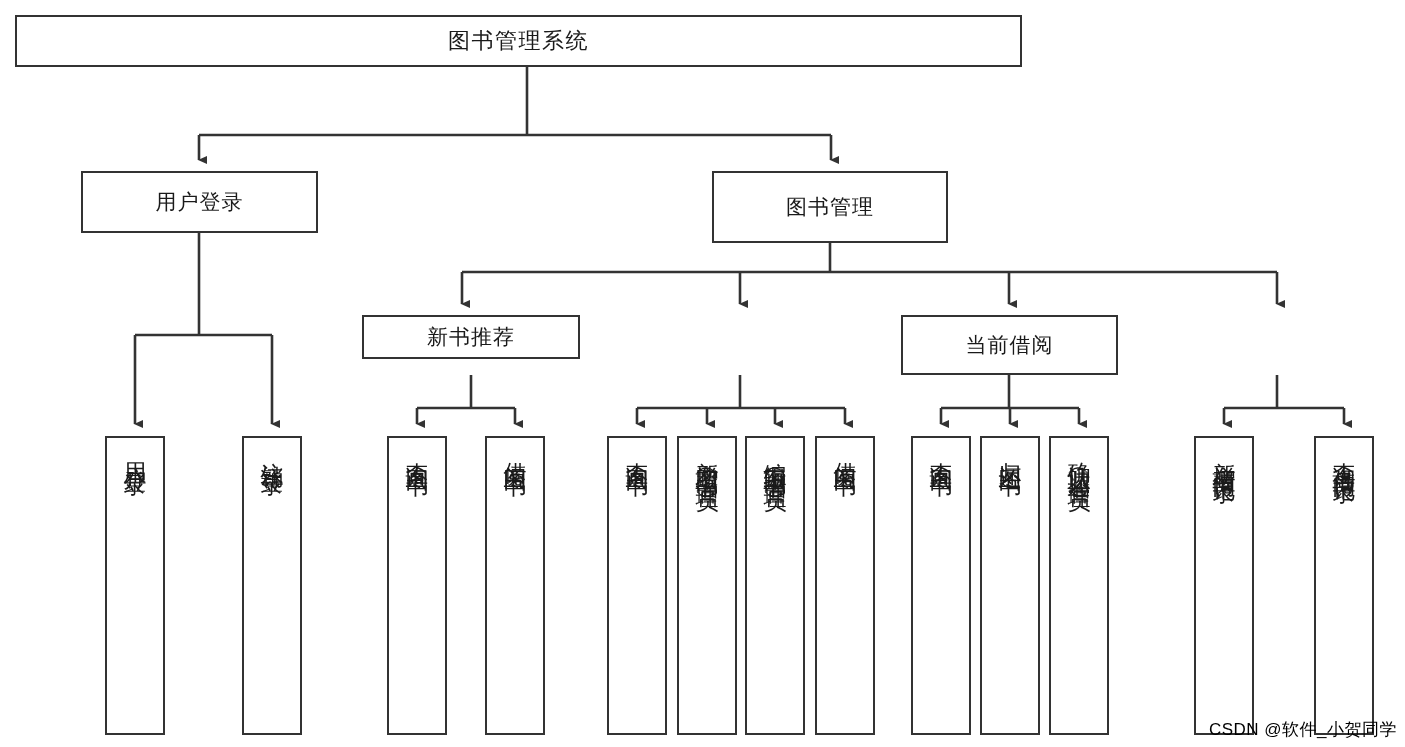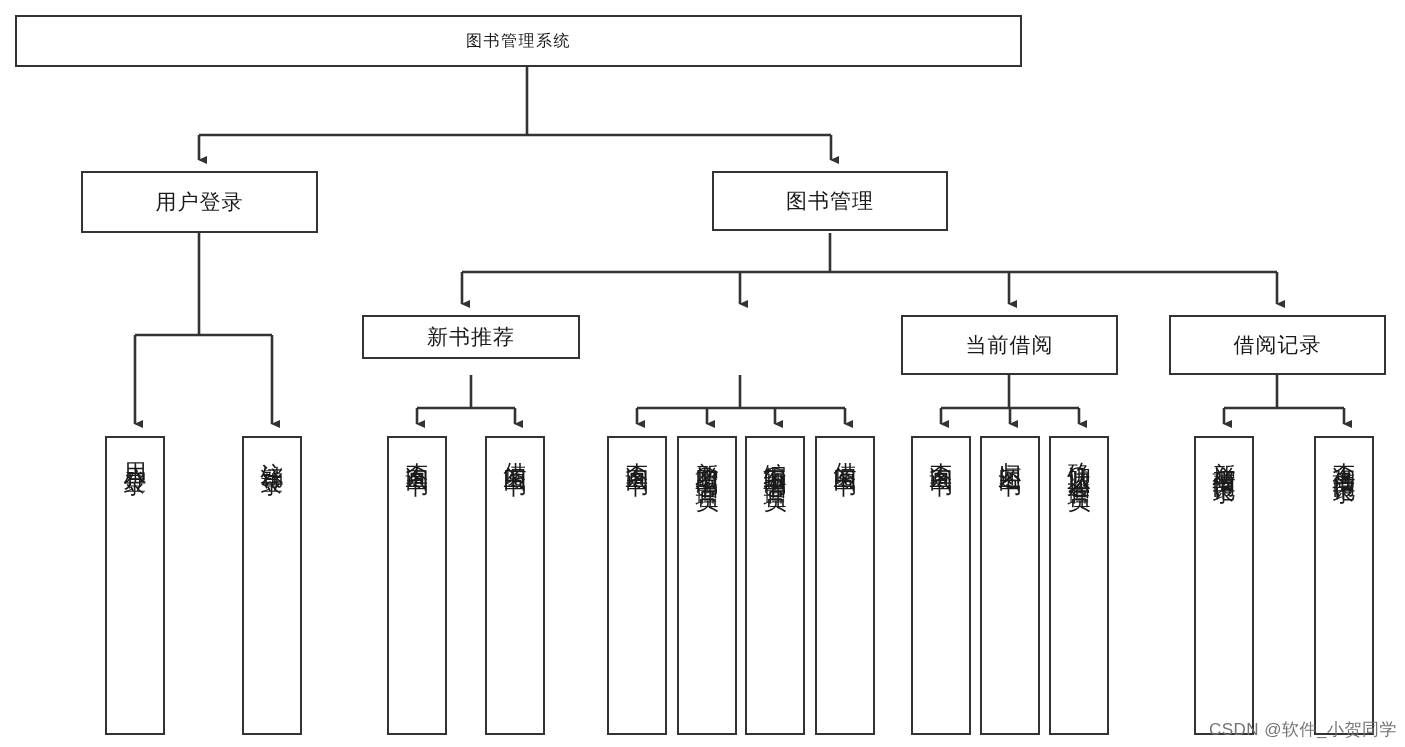--- a/index.html
+++ b/index.html
@@ -17,35 +17,35 @@
     justify-content:center;
     color:#1a1a1a;
   }
   .node .lbl{
     display:block;
     text-align:center;
     line-height:1.14;
     white-space:pre-line;
   }
   .h-node .lbl{font-size:21px;letter-spacing:1px;}
-  .root .lbl{font-size:16px;letter-spacing:1.5px;}
+  .root .lbl{font-size:22px;letter-spacing:1.5px;}
   .v-node{align-items:flex-start;justify-content:center;padding-top:6px;}
   .v-node .lbl{
     writing-mode:vertical-rl;
     text-orientation:upright;
     font-size:23px;
     letter-spacing:4px;
     line-height:1;
   }
   .watermark{
     position:absolute;
     right:8px;
     bottom:6px;
     font-size:17px;
-    color:#737373;
+    color:#000000;
     letter-spacing:.5px;
     white-space:nowrap;
     pointer-events:none;
   }
 </style>
 </head>
 <body>
 
 <div id="stage">
 
@@ -99,32 +99,29 @@
     </g>
   </svg>
 
   <div class="node h-node root" style="left:15px;top:15px;width:1007px;height:52px;">
     <span class="lbl">图书管理系统</span>
   </div>
 
   <div class="node h-node" style="left:81px;top:171px;width:237px;height:62px;">
     <span class="lbl">用户登录</span>
   </div>
-  <div class="node h-node" style="left:712px;top:171px;width:236px;height:60px;">
+  <div class="node h-node" style="left:712px;top:171px;width:236px;height:72px;">
     <span class="lbl">图书管理</span>
   </div>
 
   <div class="node h-node" style="left:362px;top:315px;width:218px;height:44px;">
     <span class="lbl">新书推荐</span>
   </div>
   <div class="node h-node" style="left:901px;top:315px;width:217px;height:60px;">
     <span class="lbl">当前借阅</span>
-  </div>
-  <div class="node h-node" style="left:1169px;top:315px;width:217px;height:60px;">
-    <span class="lbl">借阅记录</span>
   </div>
 
   <div class="node v-node" style="left:105px;top:436px;width:60px;height:299px;">
     <span class="lbl">用户登录</span>
   </div>
   <div class="node v-node" style="left:242px;top:436px;width:60px;height:299px;">
     <span class="lbl">注销登录</span>
   </div>
 
   <div class="node v-node" style="left:387px;top:436px;width:60px;height:299px;">

